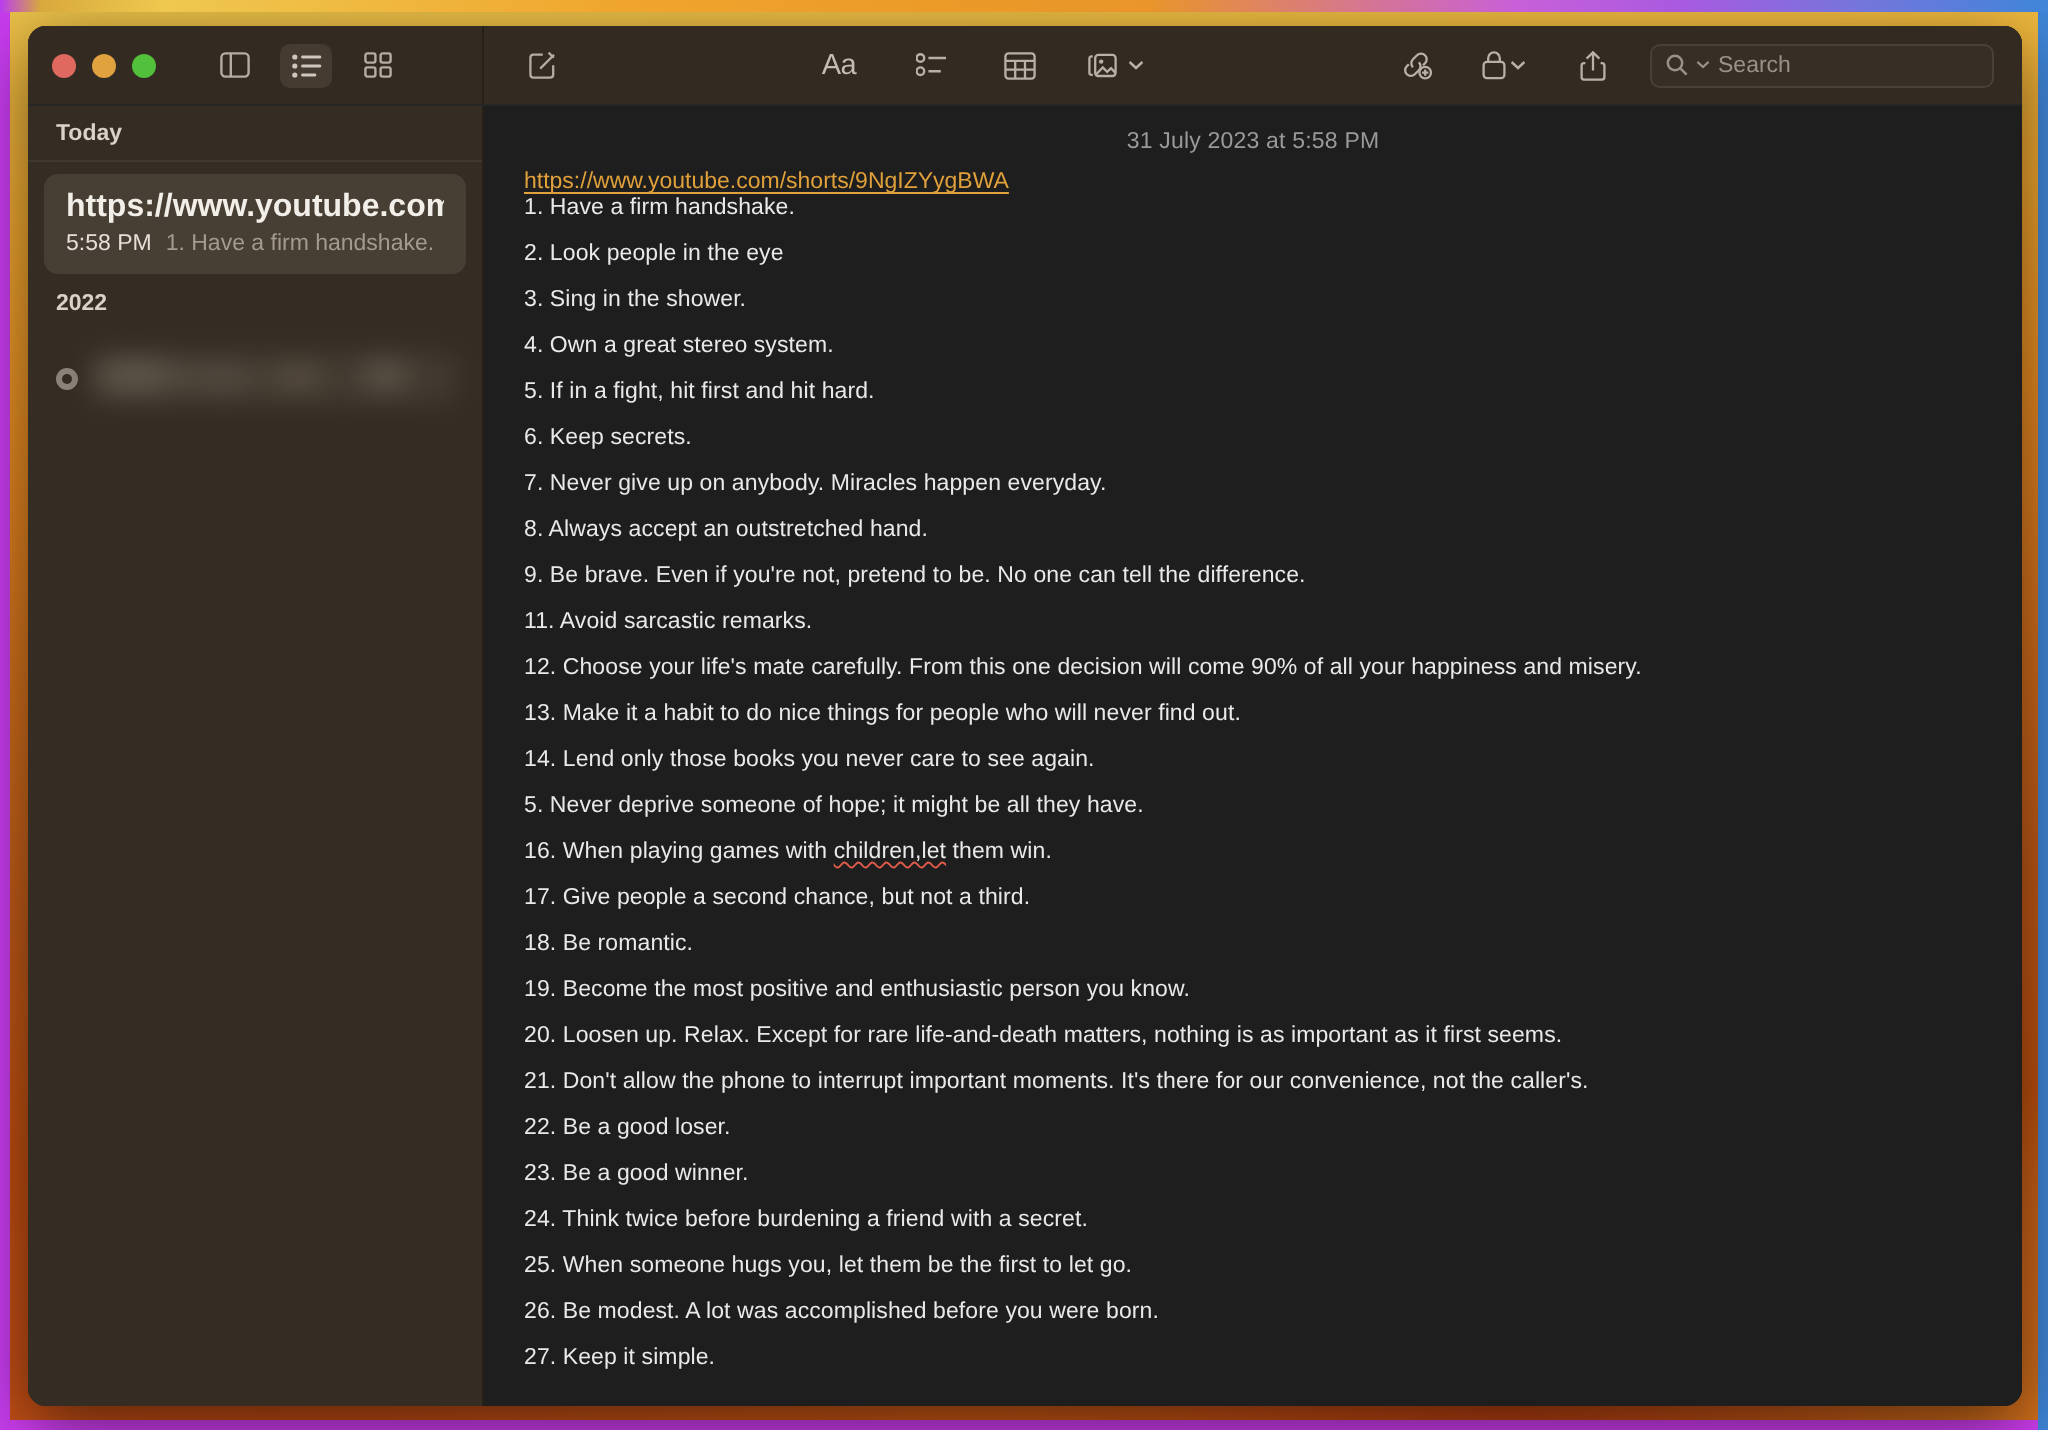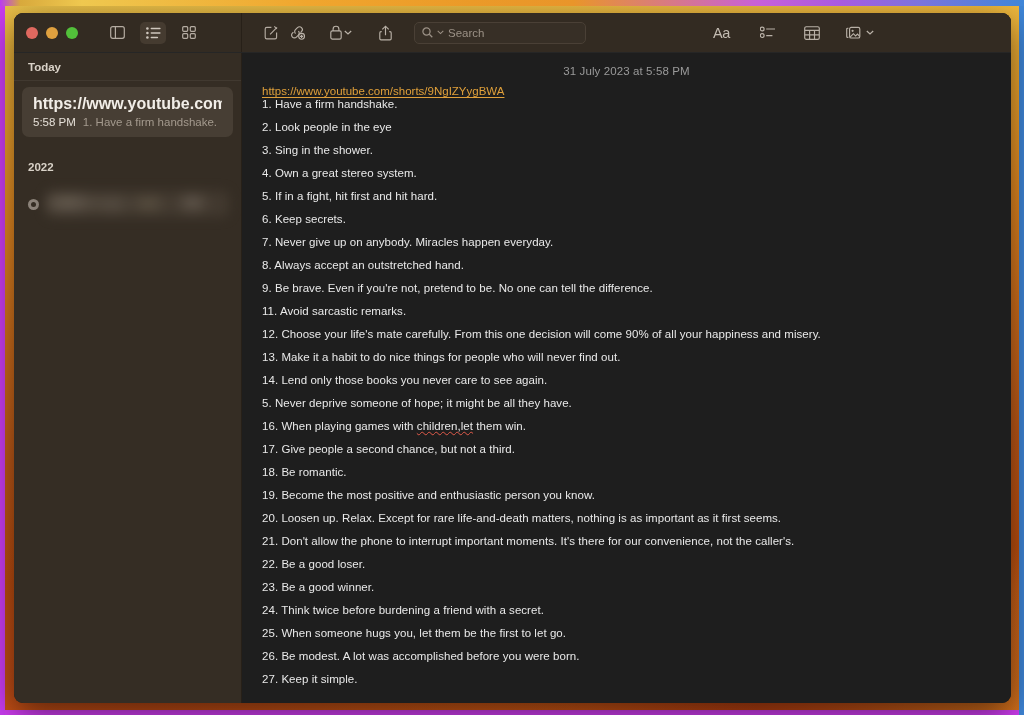--- a/index.html
+++ b/index.html
@@ -290,56 +290,20 @@
       </div>
 
       <div id="toolbar-right">
         <div class="tbtn">
           <svg width="15" height="15" viewBox="0 0 15 15" fill="none" stroke="#b5aca2" stroke-width="1.15">
             <path d="M12.6 7.6v4.6c0 .9-.7 1.6-1.6 1.6H2.8c-.9 0-1.6-.7-1.6-1.6V3.9c0-.9.7-1.6 1.6-1.6h4.6"></path>
             <path d="M6.1 9.3l6.9-6.9M10.3 1.3l2.6 2.6"></path>
           </svg>
         </div>
 
-        <div class="fmt-group" style="gap:16px;">
-          <div class="tbtn">
-            <svg width="17" height="15" viewBox="0 0 17 15" fill="none" stroke="#b9b1a7" stroke-width="1.15">
-              <path d="M6.5 8.6a2.8 2.8 0 010-4l2-2a2.8 2.8 0 114 4l-1 1"></path>
-              <path d="M9.4 6.1a2.8 2.8 0 010 4l-2 2a2.8 2.8 0 11-4-4l1-1"></path>
-              <circle cx="12.6" cy="11.3" r="2.9" fill="#332b22"></circle>
-              <path d="M12.6 9.7v3.2M11 11.3h3.2"></path>
-            </svg>
-          </div>
-          <div class="tbtn" style="width:30px;">
-            <svg width="12" height="15" viewBox="0 0 12 15" fill="none" stroke="#b9b1a7" stroke-width="1.15">
-              <rect x="0.8" y="5.9" width="10.4" height="8.2" rx="1.7"></rect>
-              <path d="M3.1 5.9V4.1a2.9 2.9 0 015.8 0v1.8"></path>
-            </svg>
-            <svg class="chev" width="8" height="5" viewBox="0 0 8 5" fill="none" stroke="#b9b1a7" stroke-width="1.2">
-              <path d="M.8 1l3.2 3 3.2-3"></path>
-            </svg>
-          </div>
-          <div class="tbtn">
-            <svg width="13" height="16" viewBox="0 0 13 16" fill="none" stroke="#b9b1a7" stroke-width="1.15">
-              <path d="M6.5 10.2V1.2M3.3 4.3l3.2-3.1 3.2 3.1"></path>
-              <path d="M2.7 6.6H2c-.7 0-1.2.6-1.2 1.3v5.6c0 .7.5 1.3 1.2 1.3h9c.7 0 1.2-.6 1.2-1.3V7.9c0-.7-.5-1.3-1.2-1.3h-.7"></path>
-            </svg>
-          </div>
-          <div id="search-box">
-            <svg width="11" height="11" viewBox="0 0 11 11" fill="none" stroke="#9b9186" stroke-width="1.25">
-              <circle cx="4.5" cy="4.5" r="3.6"></circle>
-                <path d="M7.3 7.3l3 3"></path>
-            </svg>
-            <svg width="7" height="4.5" viewBox="0 0 8 5" fill="none" stroke="#9b9186" stroke-width="1.2">
-              <path d="M.8 1l3.2 3 3.2-3"></path>
-            </svg>
-            <span id="search-placeholder">Search</span>
-          </div>
-        </div>
-
         <div class="fmt-group" style="margin:0 auto;">
           <div class="tbtn" style="width:30px;">
             <span style="color:#c4bcb2;font-size:14.5px;letter-spacing:-.3px;">Aa</span>
           </div>
           <div class="tbtn">
             <svg width="16" height="13" viewBox="0 0 16 13" fill="none" stroke="#b9b1a7" stroke-width="1.2">
               <circle cx="2.2" cy="3" r="1.9"></circle>
                 <line x1="6.2" y1="3" x2="15" y2="3"></line>
               <circle cx="2.2" cy="9.6" r="1.9"></circle>
                 <line x1="6.2" y1="9.6" x2="12.4" y2="9.6"></line>
@@ -359,39 +323,75 @@
               <path d="M2.4 2.2h-.7c-.6 0-1 .5-1 1v7.2c0 .6.4 1 1 1h.7"></path>
               <rect x="3.6" y="1.4" width="10.2" height="10.6" rx="1.6"></rect>
               <circle cx="6.6" cy="4.8" r="1.1" fill="#b9b1a7" stroke="none"></circle>
               <path d="M4.1 11.1l3.3-3.4 2.2 2.2 1.9-1.8 2.1 2.2"></path>
             </svg>
             <svg class="chev" width="8" height="5" viewBox="0 0 8 5" fill="none" stroke="#b9b1a7" stroke-width="1.2">
               <path d="M.8 1l3.2 3 3.2-3"></path>
             </svg>
           </div>
         </div>
+
+        <div class="fmt-group" style="gap:16px;">
+          <div class="tbtn">
+            <svg width="17" height="15" viewBox="0 0 17 15" fill="none" stroke="#b9b1a7" stroke-width="1.15">
+              <path d="M6.5 8.6a2.8 2.8 0 010-4l2-2a2.8 2.8 0 114 4l-1 1"></path>
+              <path d="M9.4 6.1a2.8 2.8 0 010 4l-2 2a2.8 2.8 0 11-4-4l1-1"></path>
+              <circle cx="12.6" cy="11.3" r="2.9" fill="#332b22"></circle>
+              <path d="M12.6 9.7v3.2M11 11.3h3.2"></path>
+            </svg>
+          </div>
+          <div class="tbtn" style="width:30px;">
+            <svg width="12" height="15" viewBox="0 0 12 15" fill="none" stroke="#b9b1a7" stroke-width="1.15">
+              <rect x="0.8" y="5.9" width="10.4" height="8.2" rx="1.7"></rect>
+              <path d="M3.1 5.9V4.1a2.9 2.9 0 015.8 0v1.8"></path>
+            </svg>
+            <svg class="chev" width="8" height="5" viewBox="0 0 8 5" fill="none" stroke="#b9b1a7" stroke-width="1.2">
+              <path d="M.8 1l3.2 3 3.2-3"></path>
+            </svg>
+          </div>
+          <div class="tbtn">
+            <svg width="13" height="16" viewBox="0 0 13 16" fill="none" stroke="#b9b1a7" stroke-width="1.15">
+              <path d="M6.5 10.2V1.2M3.3 4.3l3.2-3.1 3.2 3.1"></path>
+              <path d="M2.7 6.6H2c-.7 0-1.2.6-1.2 1.3v5.6c0 .7.5 1.3 1.2 1.3h9c.7 0 1.2-.6 1.2-1.3V7.9c0-.7-.5-1.3-1.2-1.3h-.7"></path>
+            </svg>
+          </div>
+          <div id="search-box">
+            <svg width="11" height="11" viewBox="0 0 11 11" fill="none" stroke="#9b9186" stroke-width="1.25">
+              <circle cx="4.5" cy="4.5" r="3.6"></circle>
+                <path d="M7.3 7.3l3 3"></path>
+            </svg>
+            <svg width="7" height="4.5" viewBox="0 0 8 5" fill="none" stroke="#9b9186" stroke-width="1.2">
+              <path d="M.8 1l3.2 3 3.2-3"></path>
+            </svg>
+            <span id="search-placeholder">Search</span>
+          </div>
+        </div>
       </div>
     </div>
 
     <div id="body">
 
       <div id="sidebar">
 
         <div class="section-head">Today</div>
         <div class="section-sep"></div>
 
         <div class="note-item selected">
           <div class="note-title">https://www.youtube.com/sho...</div>
           <div class="note-meta">
             <span class="note-time">5:58 PM</span>
             <span class="note-snippet">1. Have a firm handshake.</span>
           </div>
         </div>
 
-        <div class="section-head" style="padding-top:24px;">2022</div>
+        <div class="section-head" style="padding-top:9px;">2022</div>
 
         <div class="blurred-row">
           <span class="blur-icon"></span>
           <span class="blurred-content"></span>
         </div>
       </div>
 
       <div id="content">
         <div id="note-date">31 July 2023 at 5:58 PM</div>
         <div id="note-body">

